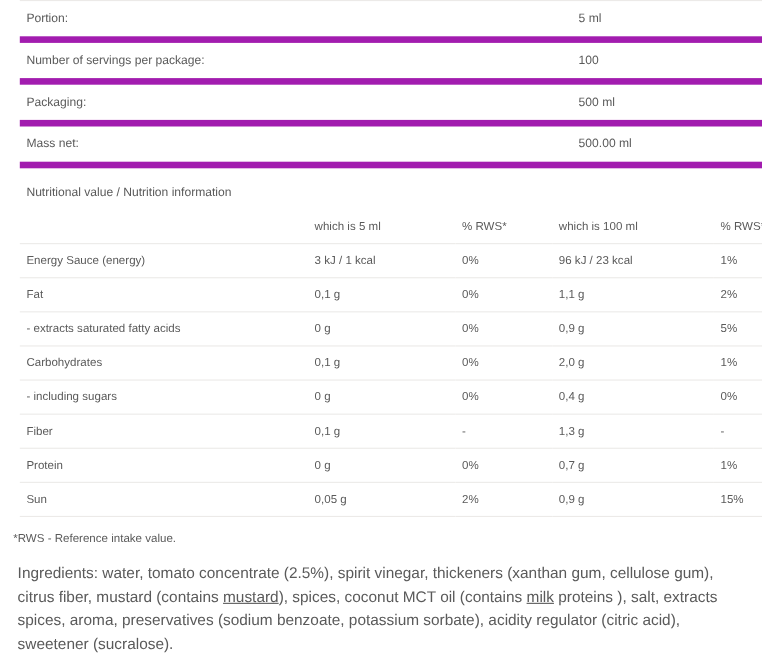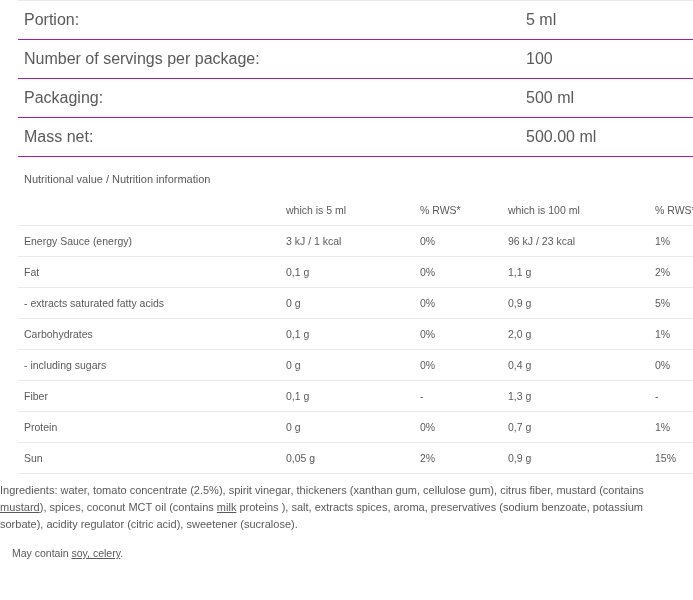--- a/index.html
+++ b/index.html
@@ -28,23 +28,23 @@
     margin: 0;
   }
   table.spec {
     width: 659px;
     margin: 0 18px 0 18px;
     border-collapse: collapse;
     table-layout: fixed;
   }
   table.spec td {
     border-top: 1px solid #eceae8;
-    border-bottom: 1px solid #a21caf;
+    border-bottom: 6px solid #a21caf;
     padding: 10px 6px 10px 6px;
-    font-size: 16px;
+    font-size: 11px;
     color: #5a5a5a;
     vertical-align: middle;
   }
   table.spec tr:first-child td {
     border-top: 1px solid #eceae8;
   }
   .spec-label { width: 490px; }
   .spec-value { width: 169px; }
 
   .section-note {
@@ -80,22 +80,22 @@
   .c-r5    { width: 76px; }
   .c-p100  { width: 135px; }
   .c-r100  { width: 76px; }
 
   .footnote {
     padding: 14px 12px 6px 12px;
     font-size: 10.5px;
     color: #5a5a5a;
   }
   .ingredients {
-    padding: 8px 12px 4px 0;
-    font-size: 11px;
+    padding: 8px 12px 4px 16px;
+    font-size: 14px;
     color: #5a5a5a;
     line-height: 1.55;
   }
   .may-contain {
     padding: 10px 12px 10px 12px;
     font-size: 10.5px;
     color: #5a5a5a;
   }
   .u { text-decoration: underline; }
 </style>
@@ -191,20 +191,21 @@
       <tr>
         <td>Sun</td>
         <td>0,05 g</td>
         <td>2%</td>
         <td>0,9 g</td>
         <td>15%</td>
       </tr>
     </tbody>
   </table>
 
+  <div class="footnote">*RWS - Reference intake value.</div>
 
   <div class="ingredients">
     <span>Ingredients: water, tomato concentrate (2.5%), spirit vinegar, thickeners (xanthan gum, cellulose gum), citrus fiber, mustard (contains </span><span class="u">mustard</span><span>), spices, coconut MCT oil (contains </span><span class="u">milk</span><span> proteins ), salt, extracts spices, aroma, preservatives (sodium benzoate, potassium sorbate), acidity regulator (citric acid), sweetener (sucralose).</span>
   </div>
 
   <div class="may-contain">
     <span>May contain </span><span class="u">soy, celery</span><span>.</span>
   </div>
 
 </div>

